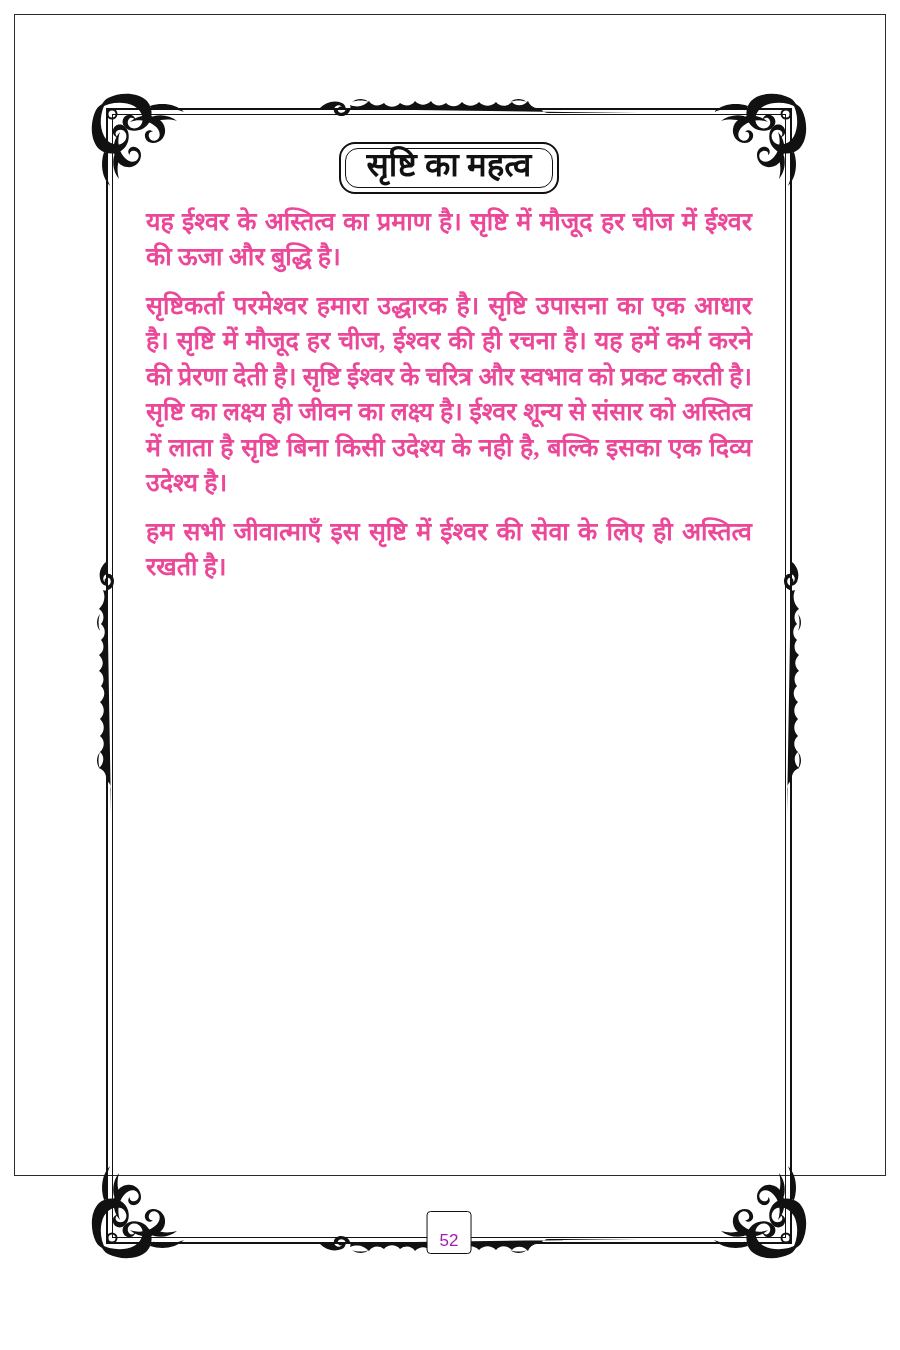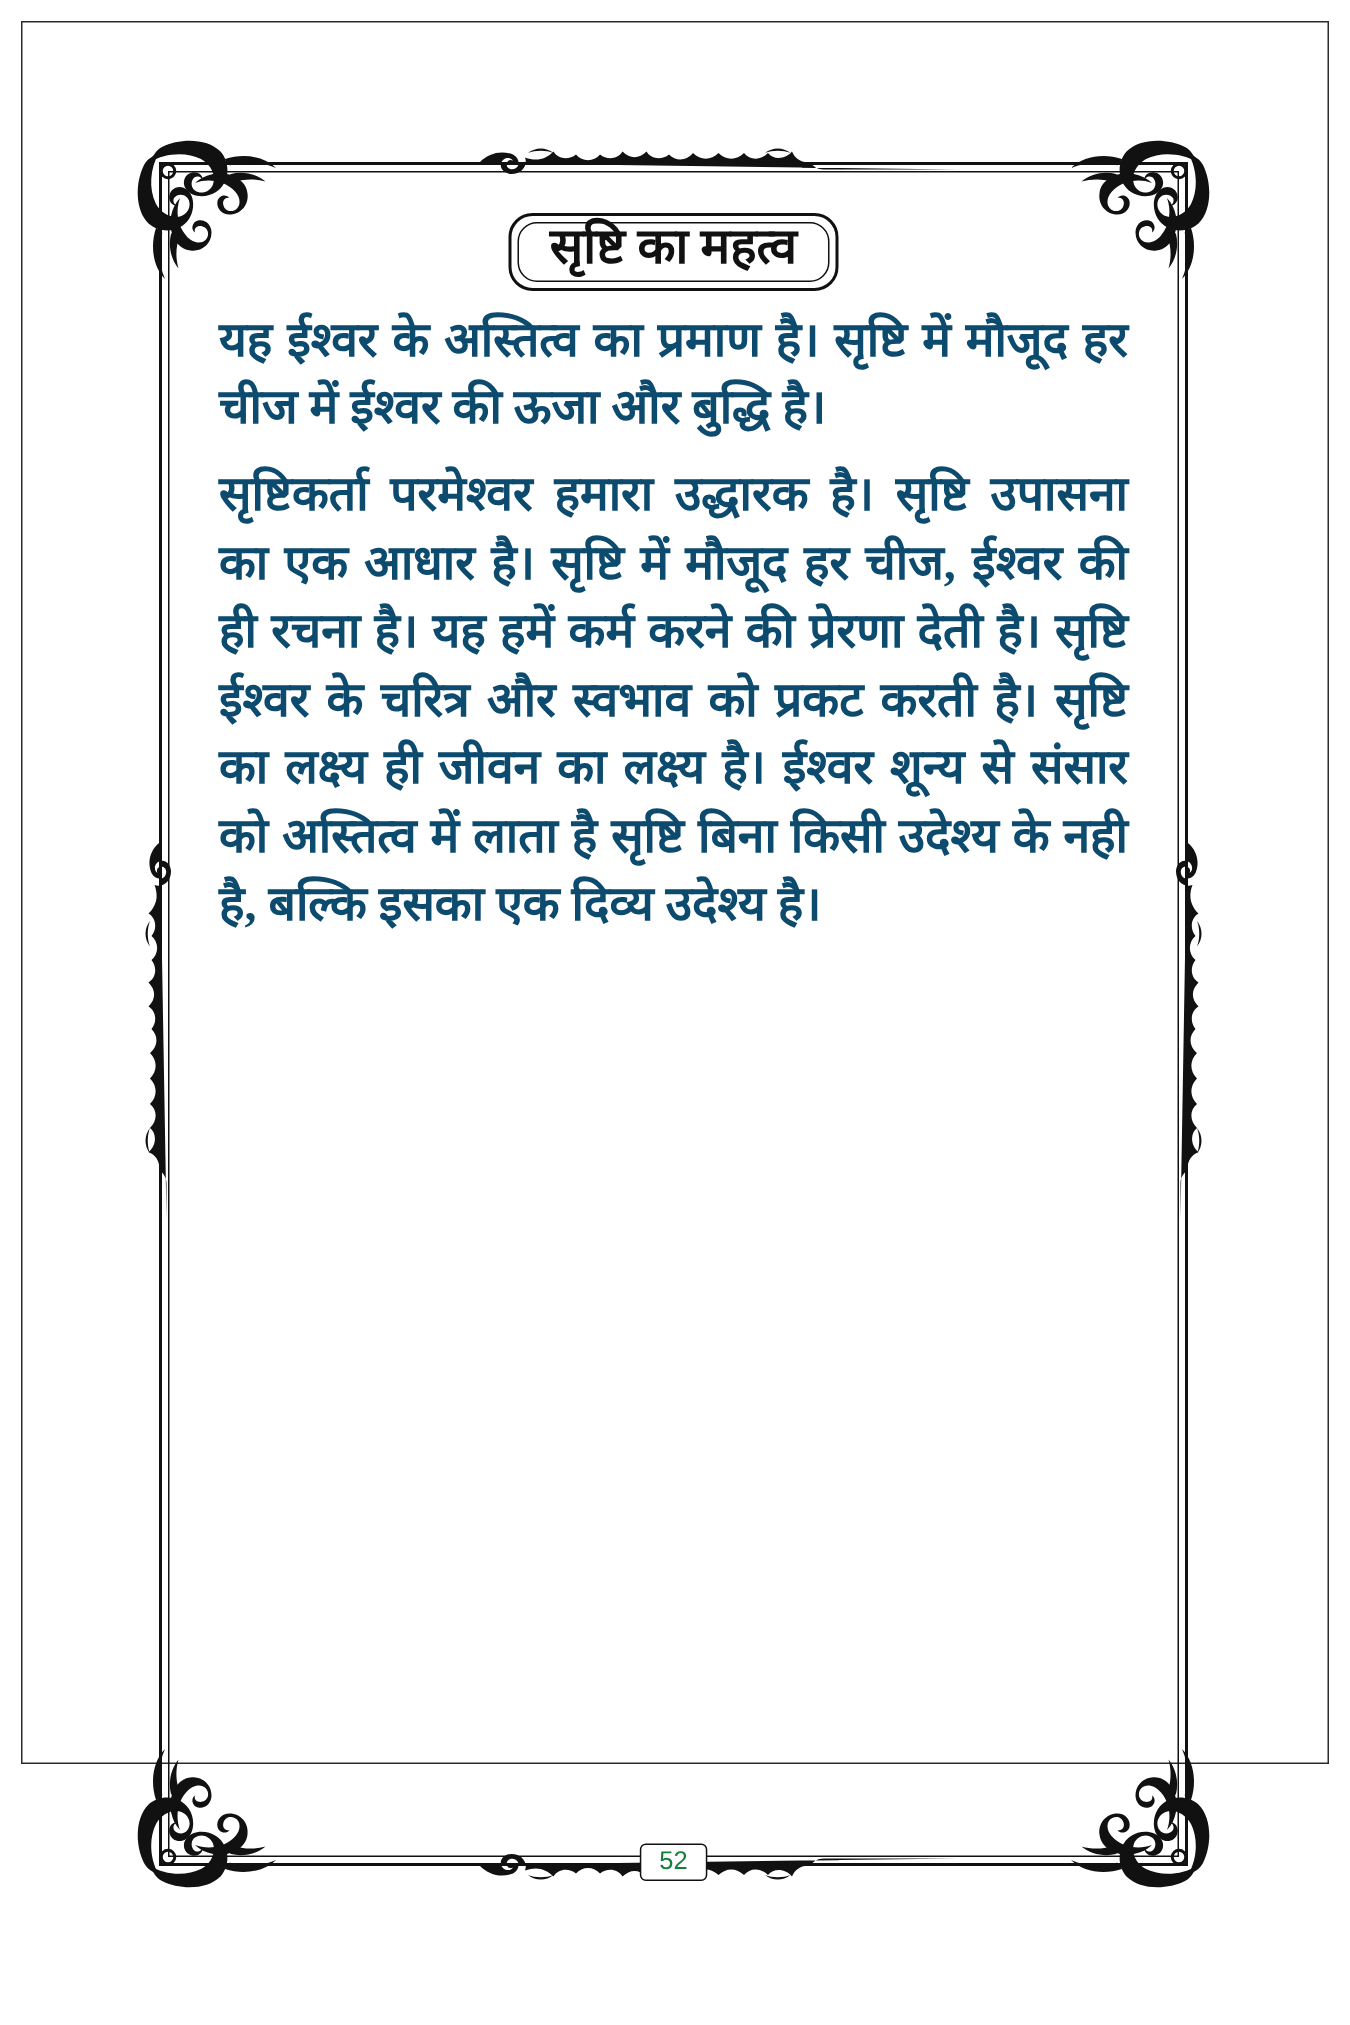--- a/index.html
+++ b/index.html
@@ -111,42 +111,42 @@
   .title {
     font-family: "Liberation Serif", serif;
     font-size: 33px;
     line-height: 1.2;
     font-weight: 700;
     color: #111;
     white-space: nowrap;
   }
   .body-text p {
     margin: 0 0 13px 0;
-    font-size: 32px;
+    font-size: 25px;
     line-height: 1.42;
-    color: #0c4a6e;
+    color: #ec4899;
     text-align: justify;
     text-justify: inter-word;
     font-weight: 600;
   }
   .body-text p.last-tight {
     margin-bottom: 9px;
   }
   
   .page-number {
     position: absolute;
     left: 50%;
     transform: translateX(-50%);
     bottom: 6px;
     border: 1.5px solid #111;
     border-radius: 4px;
-    padding: 1px 12px 2px 12px;
+    padding: 19px 12px 2px 12px;
     font-family: "Liberation Sans", sans-serif;
     font-size: 17px;
-    color: #15803d;
+    color: #a21caf;
     background: #fff;
   }
 </style>
 </head>
 <body>
 
 <div class="page">
   <div class="page-edge"></div>
 
   <div class="frame">
@@ -238,18 +238,19 @@
     <div class="content">
       <div class="title-wrap">
         <div class="title-box">
           <div class="title">सृष्टि का महत्व</div>
         </div>
       </div>
 
       <div class="body-text">
         <p>यह ईश्वर के अस्तित्व का प्रमाण है। सृष्टि में मौजूद हर चीज में ईश्वर की ऊजा और बुद्धि है।</p>
         <p>सृष्टिकर्ता परमेश्वर हमारा उद्धारक है। सृष्टि उपासना का एक आधार है। सृष्टि में मौजूद हर चीज, ईश्वर की ही रचना है। यह हमें कर्म करने की प्रेरणा देती है। सृष्टि ईश्वर के चरित्र और स्वभाव को प्रकट करती है। सृष्टि का लक्ष्य ही जीवन का लक्ष्य है। ईश्वर शून्य से संसार को अस्तित्व में लाता है सृष्टि बिना किसी उदेश्य के नही है, बल्कि इसका एक दिव्य उदेश्य है।</p>
+        <p class="last-tight">हम सभी जीवात्माएँ इस सृष्टि में ईश्वर की सेवा के लिए ही अस्तित्व रखती है।</p>
       </div>
     </div>
 
     <div class="page-number">52</div>
   </div>
 </div>
 
 </body></html>

